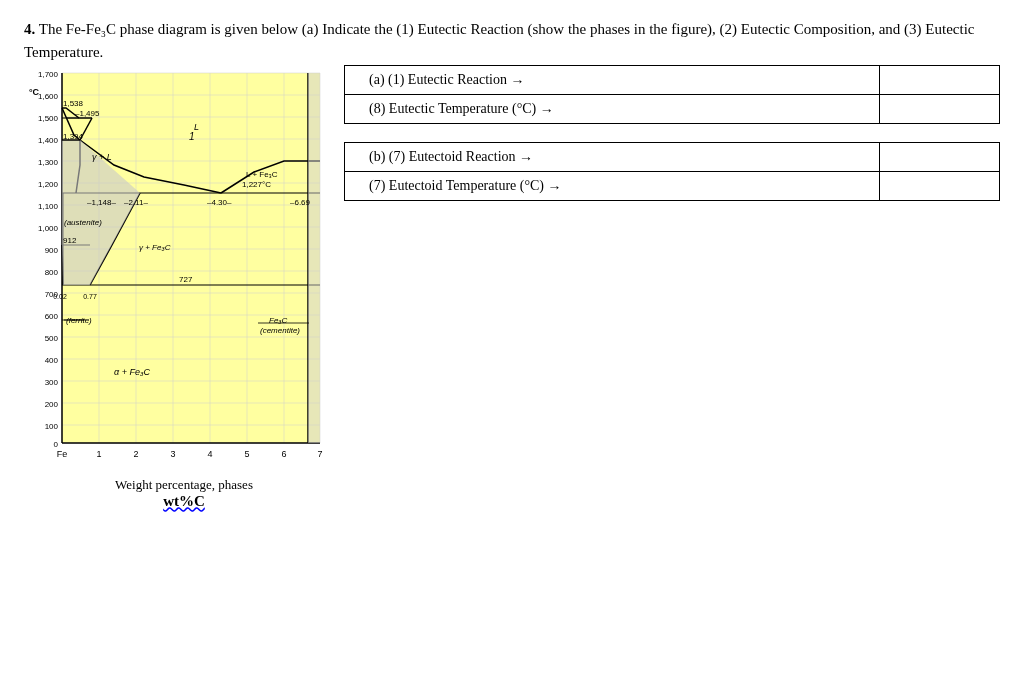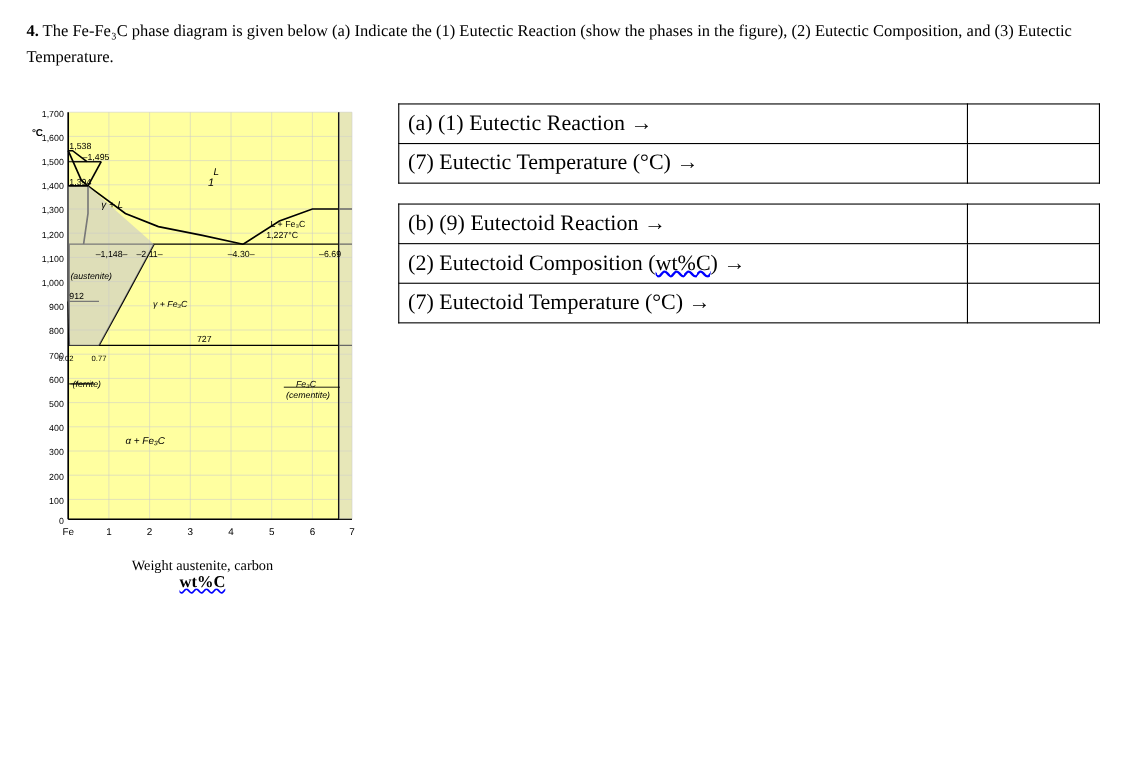--- a/index.html
+++ b/index.html
@@ -12,23 +12,21 @@
       width: 1024px;
       min-height: 698px;
     }
     .question-text {
       line-height: 1.55;
     }
     .question-text b { font-weight: bold; }
     .content-row {
       display: flex;
       flex-direction: row;
-      gap: 18px;
       align-items: flex-start;
-      margin-top: 29px;
     }
     
     .diagram-container {
       width: 320px;
       flex-shrink: 0;
     }
     .diagram-wrapper {
       position: relative;
       width: 310px;
       height: 410px;
@@ -54,23 +52,23 @@
     }
     .answer-section {
       margin-bottom: 8px;
     }
     .answer-table {
       width: 100%;
       border-collapse: collapse;
     }
     .answer-table td {
       border: 1px solid #000;
-      padding: 6px 8px;
+      padding: 6px 24px;
       vertical-align: middle;
-      font-size: 20px;
+      font-size: 14px;
     }
     .answer-table .header-cell {
       background: #fff;
       font-weight: normal;
     }
     .answer-table .blank-cell {
       width: 120px;
       min-height: 28px;
       background: #fff;
     }
@@ -235,53 +233,47 @@
         <text x="236" y="268" font-size="8" font-family="Arial,sans-serif" font-style="italic">(cementite)</text>
 
         <line x1="234" y1="258" x2="285" y2="258" stroke="black" stroke-width="0.8"></line>
 
         <text x="165" y="75" font-size="10" font-family="Arial,sans-serif" font-style="italic">1</text>
 
         <text x="170" y="65" font-size="9" font-family="Arial,sans-serif" font-style="italic">L</text>
       </svg>
     </div>
     <div class="diagram-xlabel">
-      <span>Weight austenite, carbon</span><br>
+      <span>Weight percentage, phases</span><br>
       <span class="wt">wt%C</span>
     </div>
   </div>
 
   <div class="answers-container">
 
     <div class="answer-section">
       <table class="answer-table">
         <tbody>
             <tr>
           <td class="header-cell" colspan="1">(a) (1) Eutectic Reaction →</td>
           <td class="blank-cell"></td>
         </tr>
         <tr>
-          <td class="header-cell">(7) Eutectic Temperature (°C) →</td>
+          <td class="header-cell">(8) Eutectic Temperature (°C) →</td>
           <td class="blank-cell"></td>
         </tr>
       </tbody>
         </table>
     </div>
 
     <div class="answer-section" style="margin-top:18px;">
       <table class="answer-table">
         <tbody>
             <tr>
-          <td class="header-cell" colspan="1">(b) (9) Eutectoid Reaction →</td>
-          <td class="blank-cell"></td>
-        </tr>
-        <tr>
-          <td class="header-cell">
-            (2) Eutectoid Composition (<span class="underline-wavy">wt%C</span>) →
-          </td>
+          <td class="header-cell" colspan="1">(b) (7) Eutectoid Reaction →</td>
           <td class="blank-cell"></td>
         </tr>
         <tr>
           <td class="header-cell">(7) Eutectoid Temperature (°C) →</td>
           <td class="blank-cell"></td>
         </tr>
       </tbody>
         </table>
     </div>
   </div>

